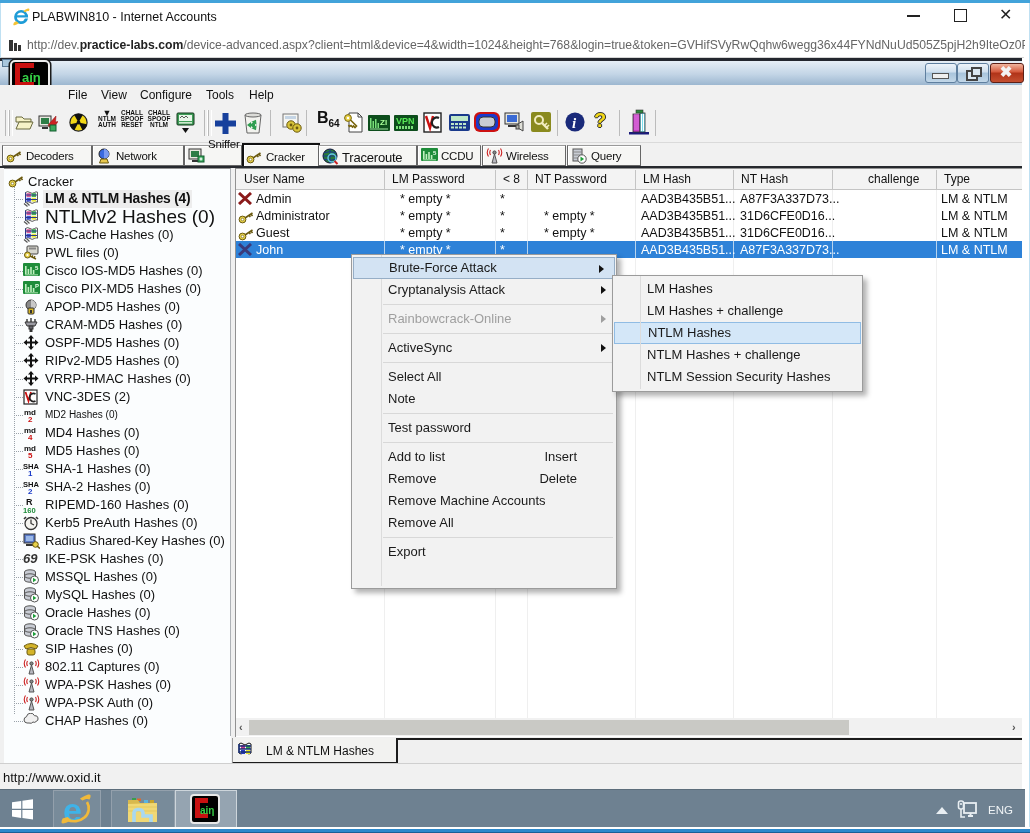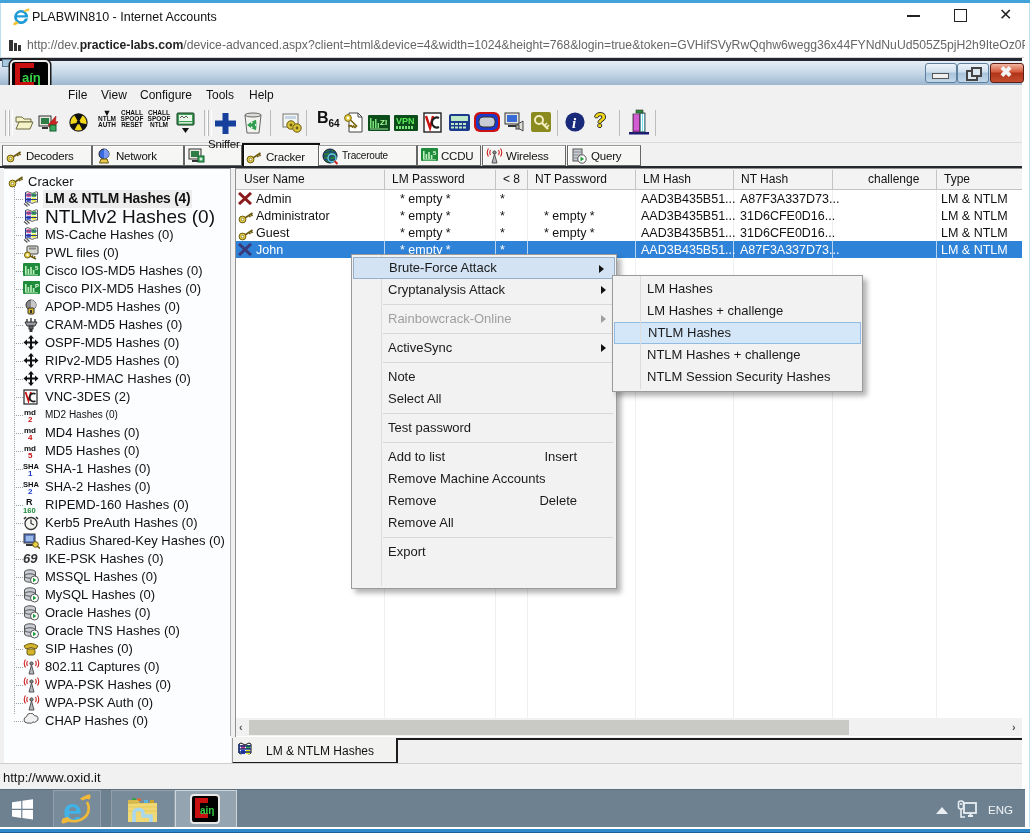--- a/index.html
+++ b/index.html
@@ -256,21 +256,21 @@
       <div class="ab" style="left:266px;top:151px;font-size:11.5px;color:#111;letter-spacing:-0.2px;">Cracker</div>
       <div class="ab" style="left:318px;border:1px solid #666;border-top:1px solid #999;top:145px;height:19px;width:97px;background:#f6f6f4;box-shadow:inset 1px 1px 0 #fff;"></div>
       <div class="ab" style="left:322px;top:148px;">
         <svg width="17" height="17" viewBox="0 0 17 17">
           <circle cx="8" cy="8" r="7" fill="#2a7a3a" stroke="#113"></circle>
           <path d="M2 5 q6 -3 12 0 M2 11 q6 3 12 0 M8 1 v14 M1 8 h14" stroke="#1a3a8c" stroke-width="1" fill="none"></path>
           <circle cx="10" cy="10" r="4" fill="none" stroke="#66c8e8" stroke-width="1.4"></circle>
           <path d="M12.5 13 l3 3" stroke="#cc2222" stroke-width="2"></path>
         </svg>
       </div>
-      <div class="ab" style="left:342px;top:150px;font-size:10px;color:#111;letter-spacing:-0.2px;">Traceroute</div>
+      <div class="ab" style="left:342px;top:150px;font-size:13px;color:#111;letter-spacing:-0.2px;">Traceroute</div>
       <div class="ab" style="left:417px;border:1px solid #666;border-top:1px solid #999;top:145px;height:19px;width:62px;background:#f6f6f4;box-shadow:inset 1px 1px 0 #fff;"></div>
       <div class="ab" style="left:421px;top:148px;">
         <svg width="17" height="13" viewBox="0 0 17 13">
           <rect width="17" height="13" rx="1" fill="#1e8c3a"></rect>
           <rect x="2" y="3" width="1.6" height="8" fill="#bff0bf"></rect>
           <rect x="4.6" y="6" width="1.6" height="5" fill="#bff0bf"></rect>
           <rect x="7.2" y="4" width="1.6" height="7" fill="#bff0bf"></rect>
           <rect x="9.8" y="7" width="1.6" height="4" fill="#bff0bf"></rect>
           <text x="12" y="7" font-size="6" fill="#eaffea" font-weight="bold">5</text>
           <rect x="2" y="11.4" width="13" height=".9" fill="#bff0bf"></rect>
@@ -716,28 +716,28 @@
 
 <div class="ab" id="cmenu" style="left:351px;top:254px;width:264px;height:331px;background:#f2f2f2;border:1px solid #9b9b9b;box-shadow:4px 4px 5px rgba(0,0,0,0.3);padding-top:2px;z-index:50;">
       <div style="position:absolute;left:29px;top:0;width:1px;height:331px;background:#dcdcdc;"></div>
  <div class="mi hi">Brute-Force Attack<span class="ar"></span></div>
  <div class="mi">Cryptanalysis Attack<span class="ar"></span></div>
  <div class="sep"></div>
  <div class="mi dis">Rainbowcrack-Online<span class="ar gar"></span></div>
  <div class="sep"></div>
  <div class="mi">ActiveSync<span class="ar"></span></div>
  <div class="sep"></div>
+ <div class="mi">Select All</div>
  <div class="mi">Note</div>
- <div class="mi">Select All</div>
  <div class="sep"></div>
  <div class="mi">Test password</div>
  <div class="sep"></div>
  <div class="mi">Add to list<span class="sc">Insert</span></div>
+ <div class="mi">Remove<span class="sc">Delete</span></div>
  <div class="mi">Remove Machine Accounts</div>
- <div class="mi">Remove<span class="sc">Delete</span></div>
  <div class="mi">Remove All</div>
  <div class="sep"></div>
  <div class="mi">Export</div>
 </div>
 <div class="ab" id="smenu" style="left:612px;top:275px;width:249px;height:113px;background:#f2f2f2;border:1px solid #9b9b9b;box-shadow:4px 4px 5px rgba(0,0,0,0.3);padding-top:2px;z-index:51;">
       <div style="position:absolute;left:27px;top:0;width:1px;height:113px;background:#dcdcdc;"></div>
  <div class="mi2">LM Hashes</div>
  <div class="mi2">LM Hashes + challenge</div>
  <div class="mi2 hi2">NTLM Hashes</div>
  <div class="mi2">NTLM Hashes + challenge</div>

